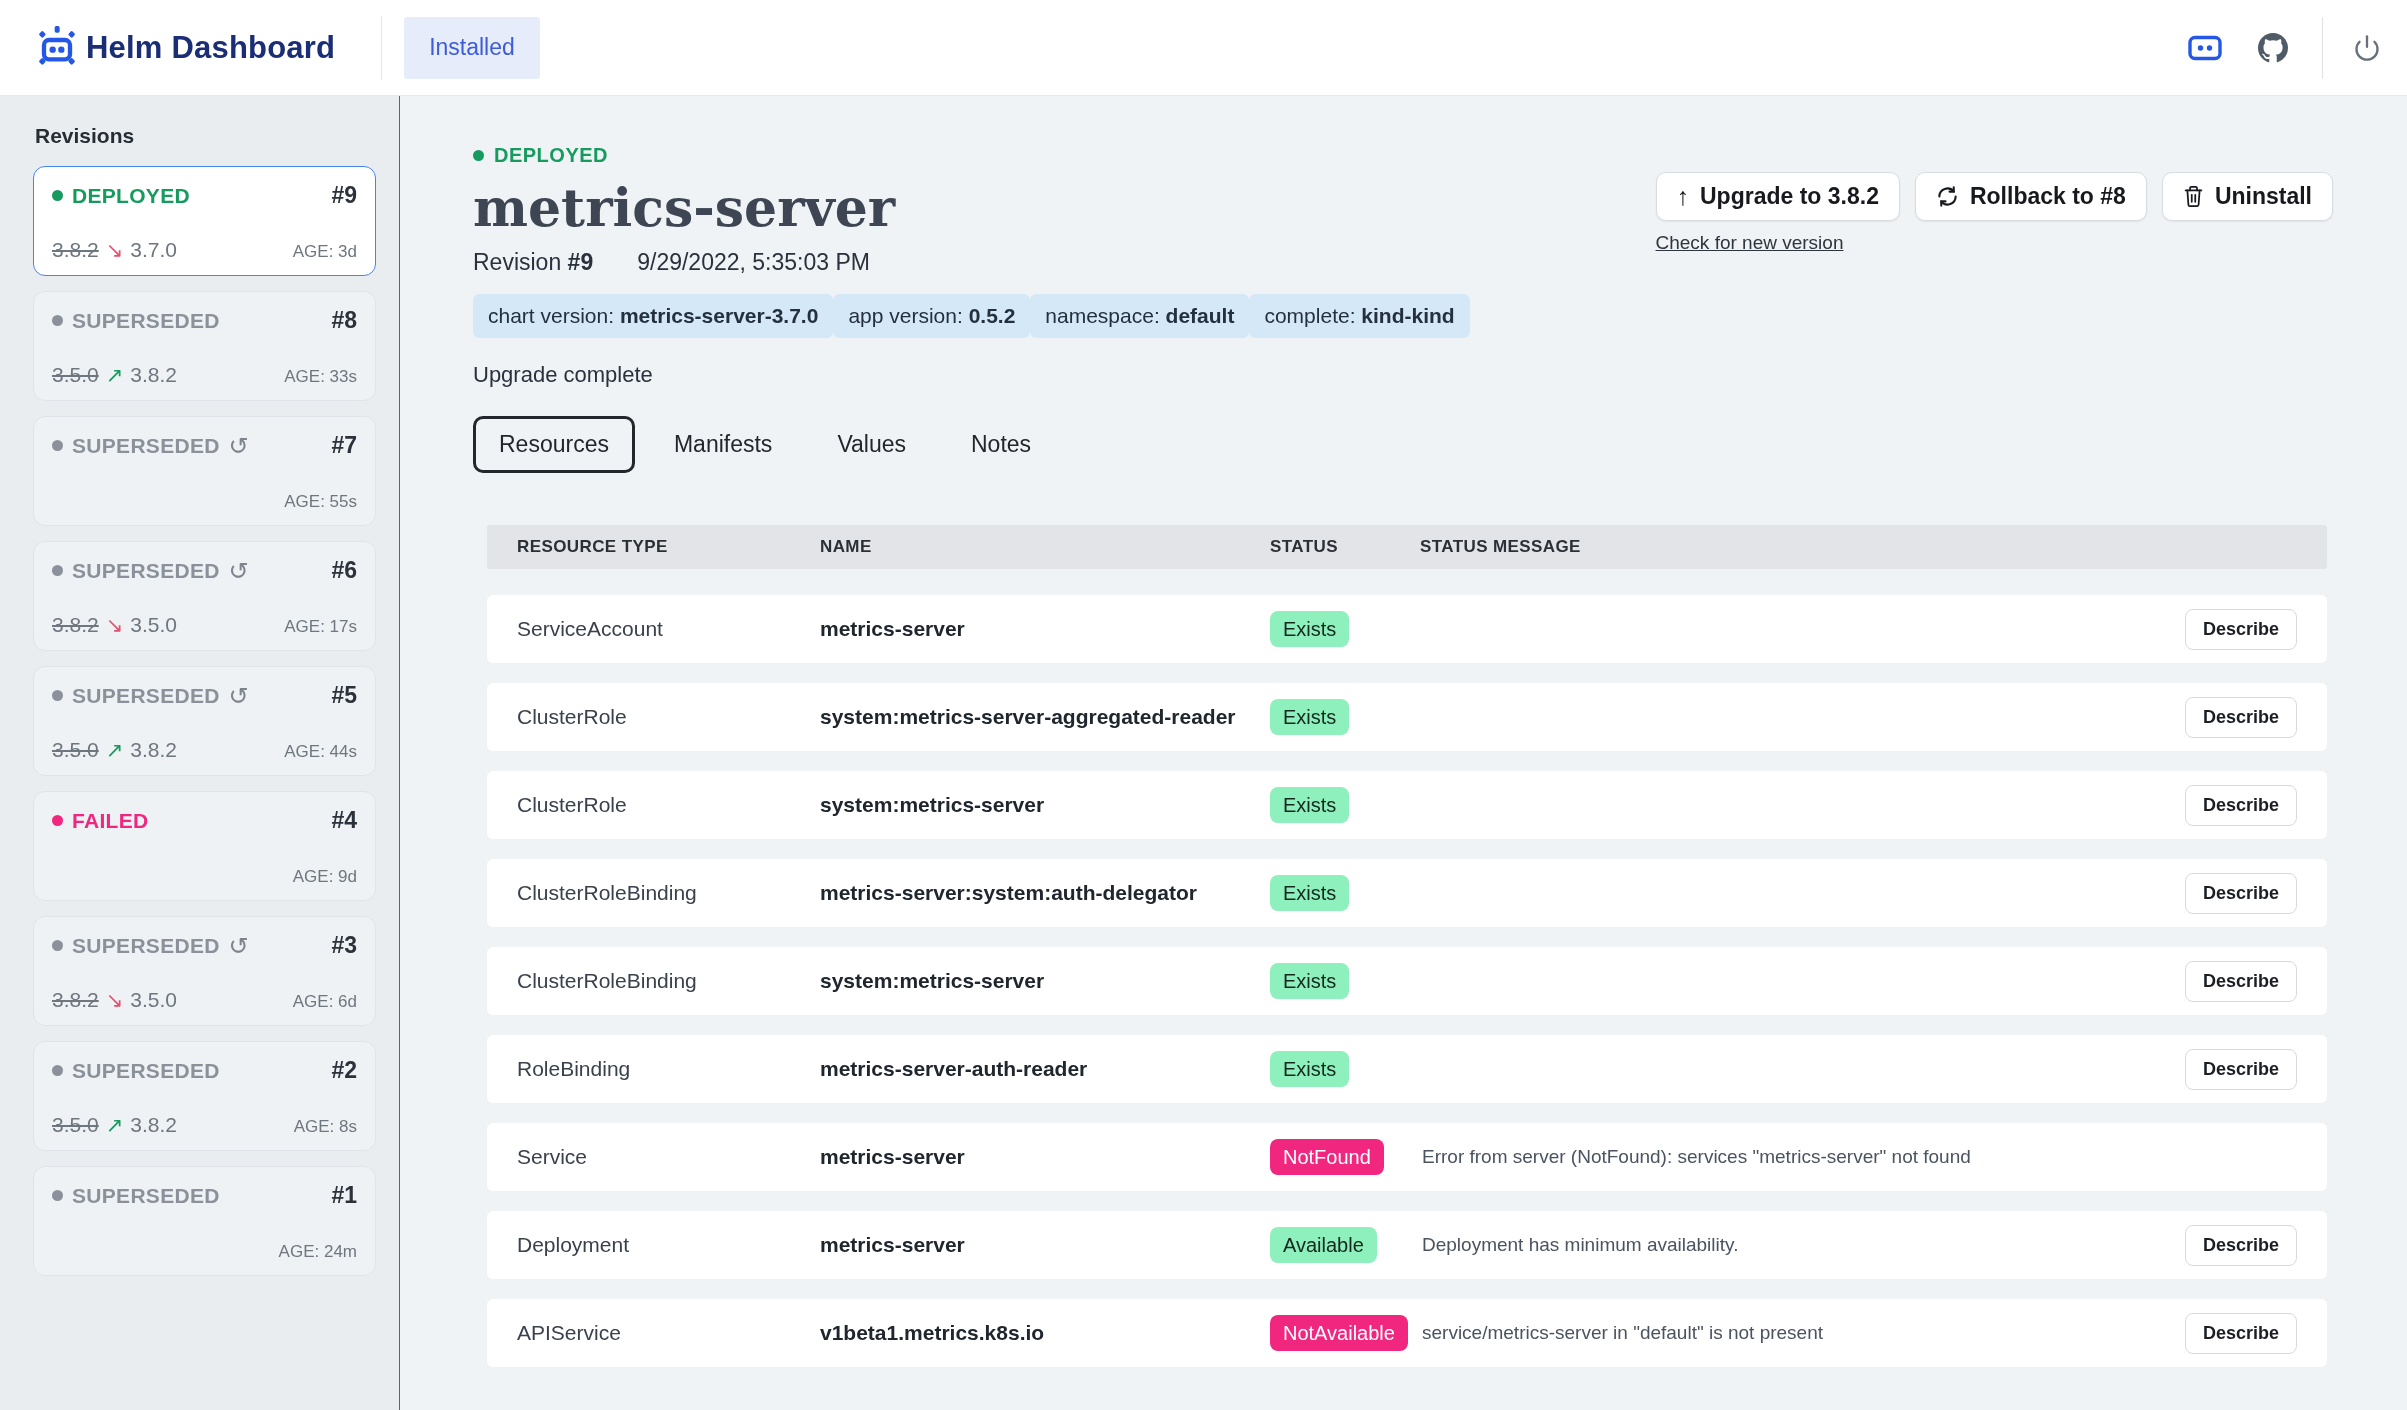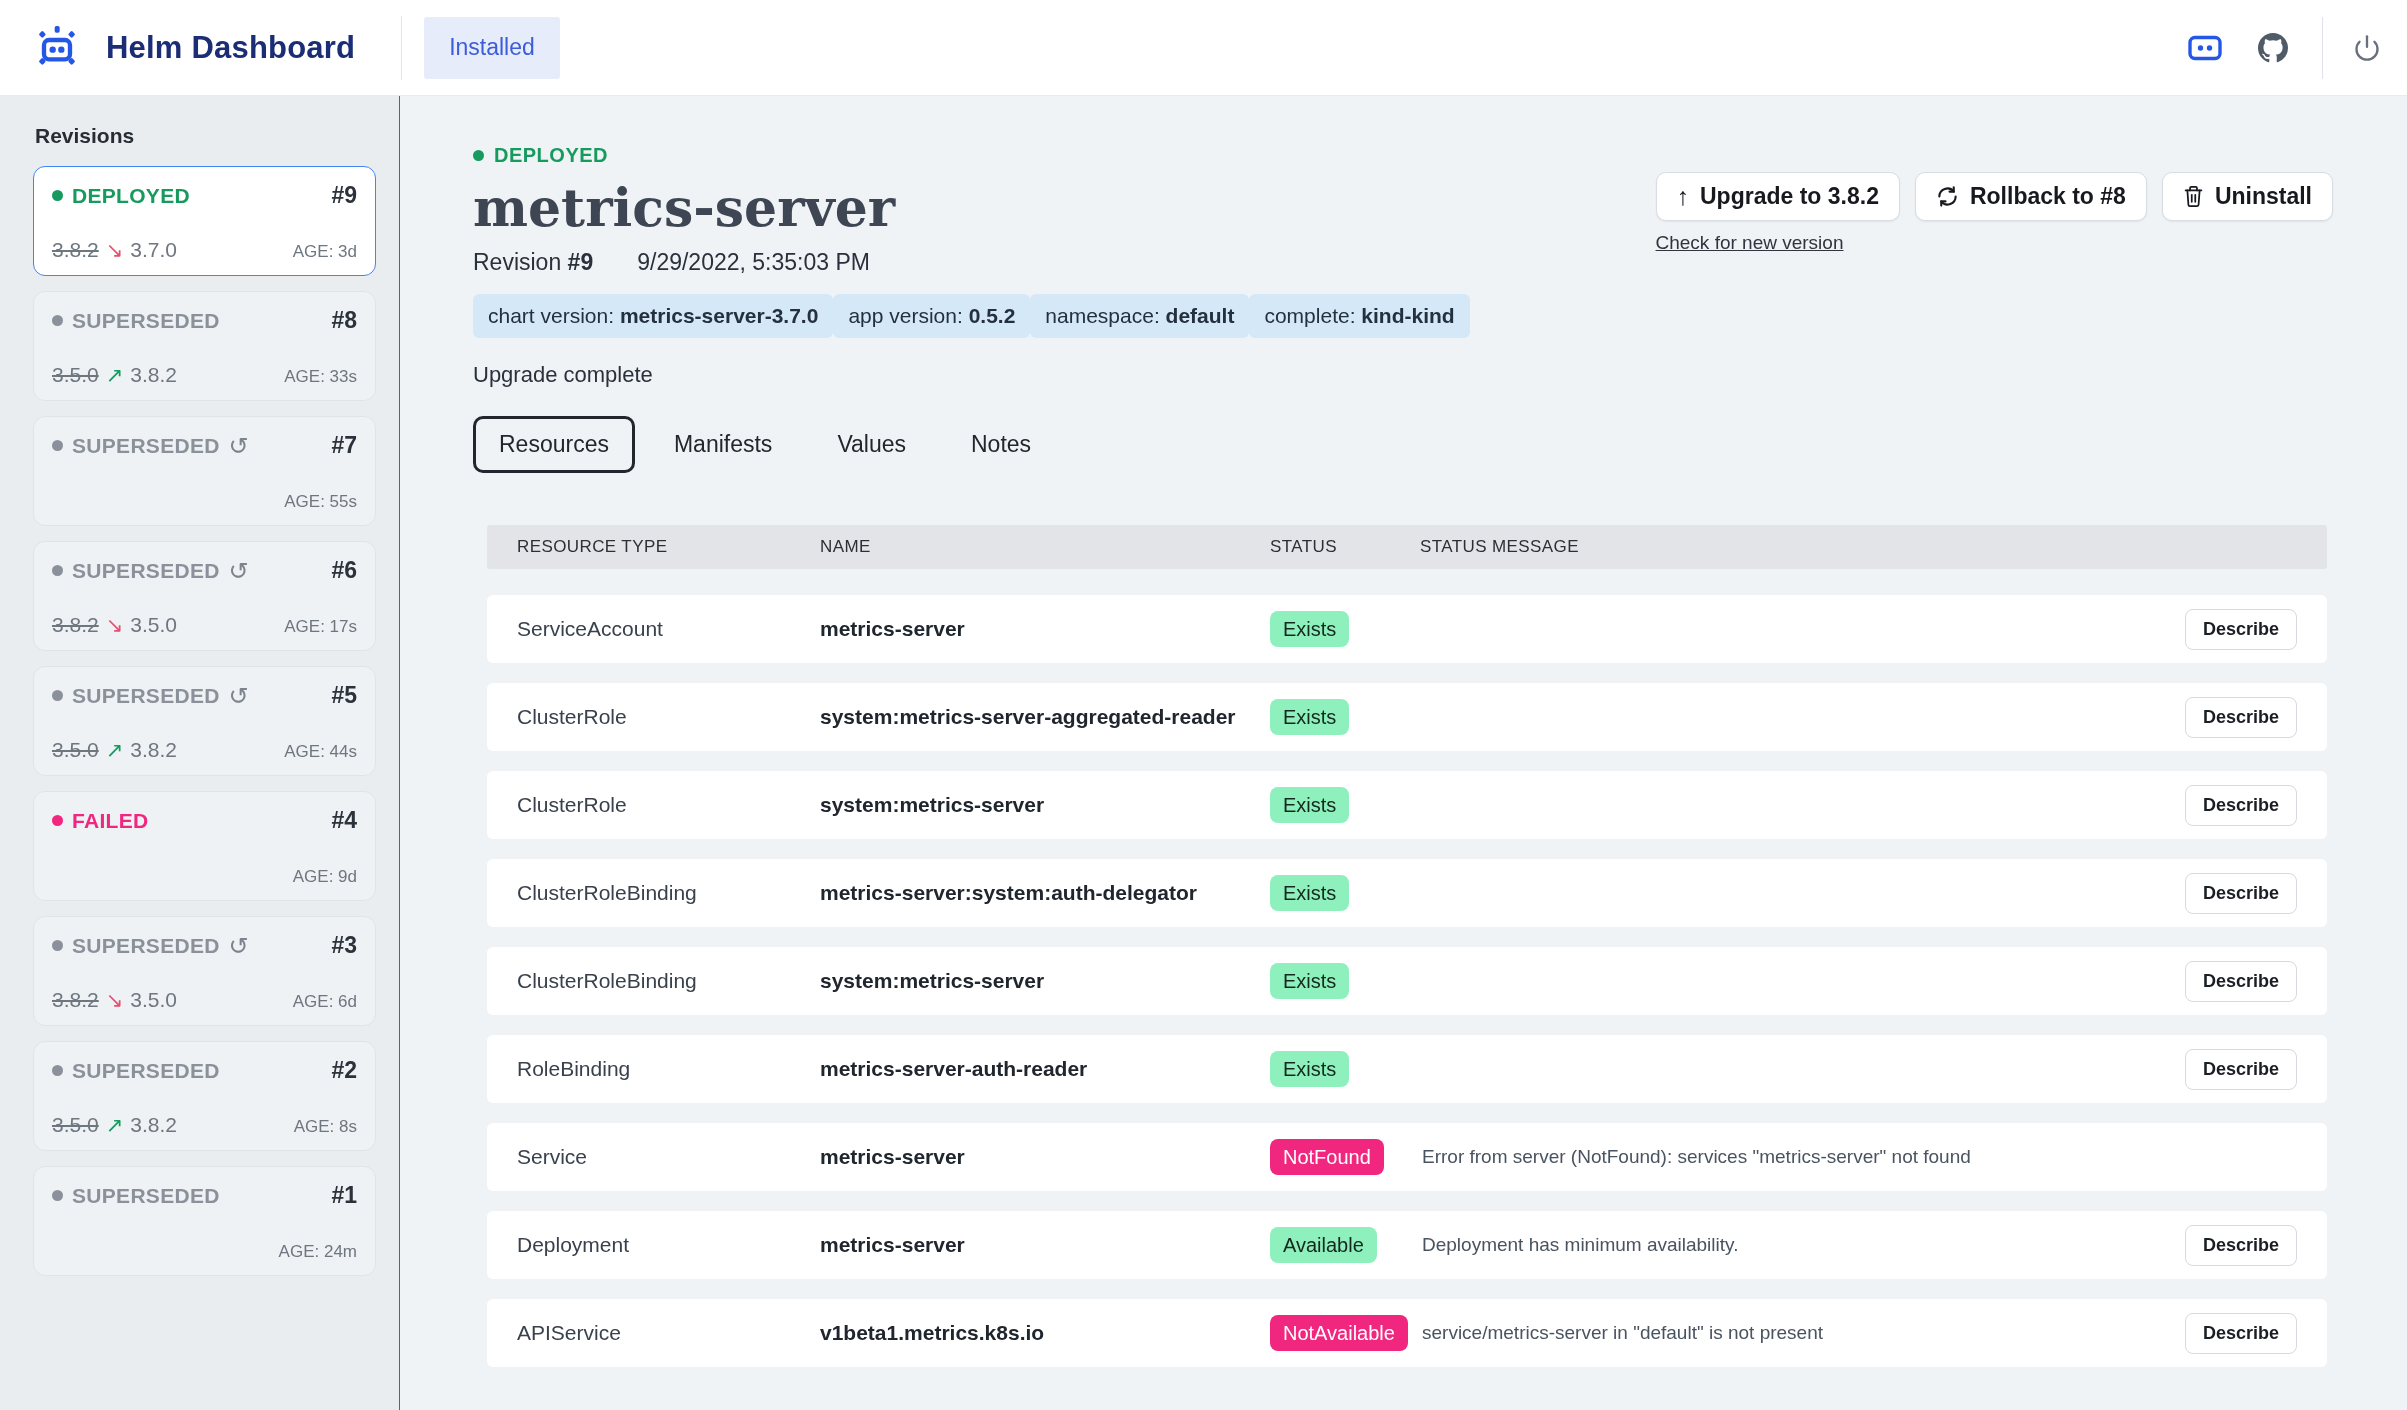--- a/index.html
+++ b/index.html
@@ -9,21 +9,21 @@
     font-family:"Liberation Sans","DejaVu Sans",sans-serif;
     background:#eff3f6; color:#222;
   }
 
   
   .app-header {
     height:96px; background:#fff; border-bottom:1px solid #e7eaee;
     display:flex; align-items:center; padding:0 26px 0 32px;
   }
   .logo { width:50px; height:50px; flex:0 0 auto; }
-  .app-title { margin-left:24px; font-size:31px; font-weight:700; color:#1a2d75; letter-spacing:.2px; }
+  .app-title { margin-left:4px; font-size:31px; font-weight:700; color:#1a2d75; letter-spacing:.2px; }
   .hdr-divider { width:1px; height:64px; background:#e2e5ea; margin:0 22px 0 46px; }
   .nav-chip {
     background:#e7ecfa; color:#3c5cd8; font-size:23px; padding:0 25px;
     height:62px; display:flex; align-items:center; border-radius:3px; cursor:pointer;
   }
   .hdr-right { margin-left:auto; display:flex; align-items:center; }
   .hdr-icon { color:#5c6672; display:flex; align-items:center; cursor:pointer; }
   .hdr-right .hdr-divider2 { width:1px; height:62px; background:#dfe2e7; margin:0 30px 0 34px; }
 
   
@@ -81,21 +81,21 @@
   .check-link { margin-top:11px; font-size:19px; color:#2f353e; text-decoration:underline; cursor:pointer; width:max-content; }
 
   .tabs { margin-top:28px; display:flex; align-items:center; }
   .tab { padding:12px 23px; font-size:23px; color:#23262c; border:3px solid transparent;
          border-radius:10px; margin-right:13px; cursor:pointer; }
   .tab.active { border-color:#23262c; }
 
   .table-head {
     margin:52px 6px 0 14px; height:44px; background:#e2e4e8; border-radius:3px;
     display:grid; grid-template-columns:303px 450px 150px 1fr 146px; align-items:center;
-    padding:0 30px; font-size:17px; font-weight:400; letter-spacing:.4px; color:#2b3036;
+    padding:0 30px; font-size:17px; font-weight:700; letter-spacing:.4px; color:#2b3036;
   }
   .res-rows { margin:26px 6px 0 14px; }
   .res-row {
     background:#fff; border-radius:6px; height:68px; margin-bottom:20px;
     display:grid; grid-template-columns:303px 450px 150px 1fr 146px; align-items:center;
     padding:4px 30px;
   }
   .res-type { font-size:21px; color:#39414d; }
   .res-name { font-size:21px; font-weight:700; color:#20262e; }
   .res-badge { width:max-content; padding:7px 13px; border-radius:8px; font-size:20px; white-space:nowrap; }

